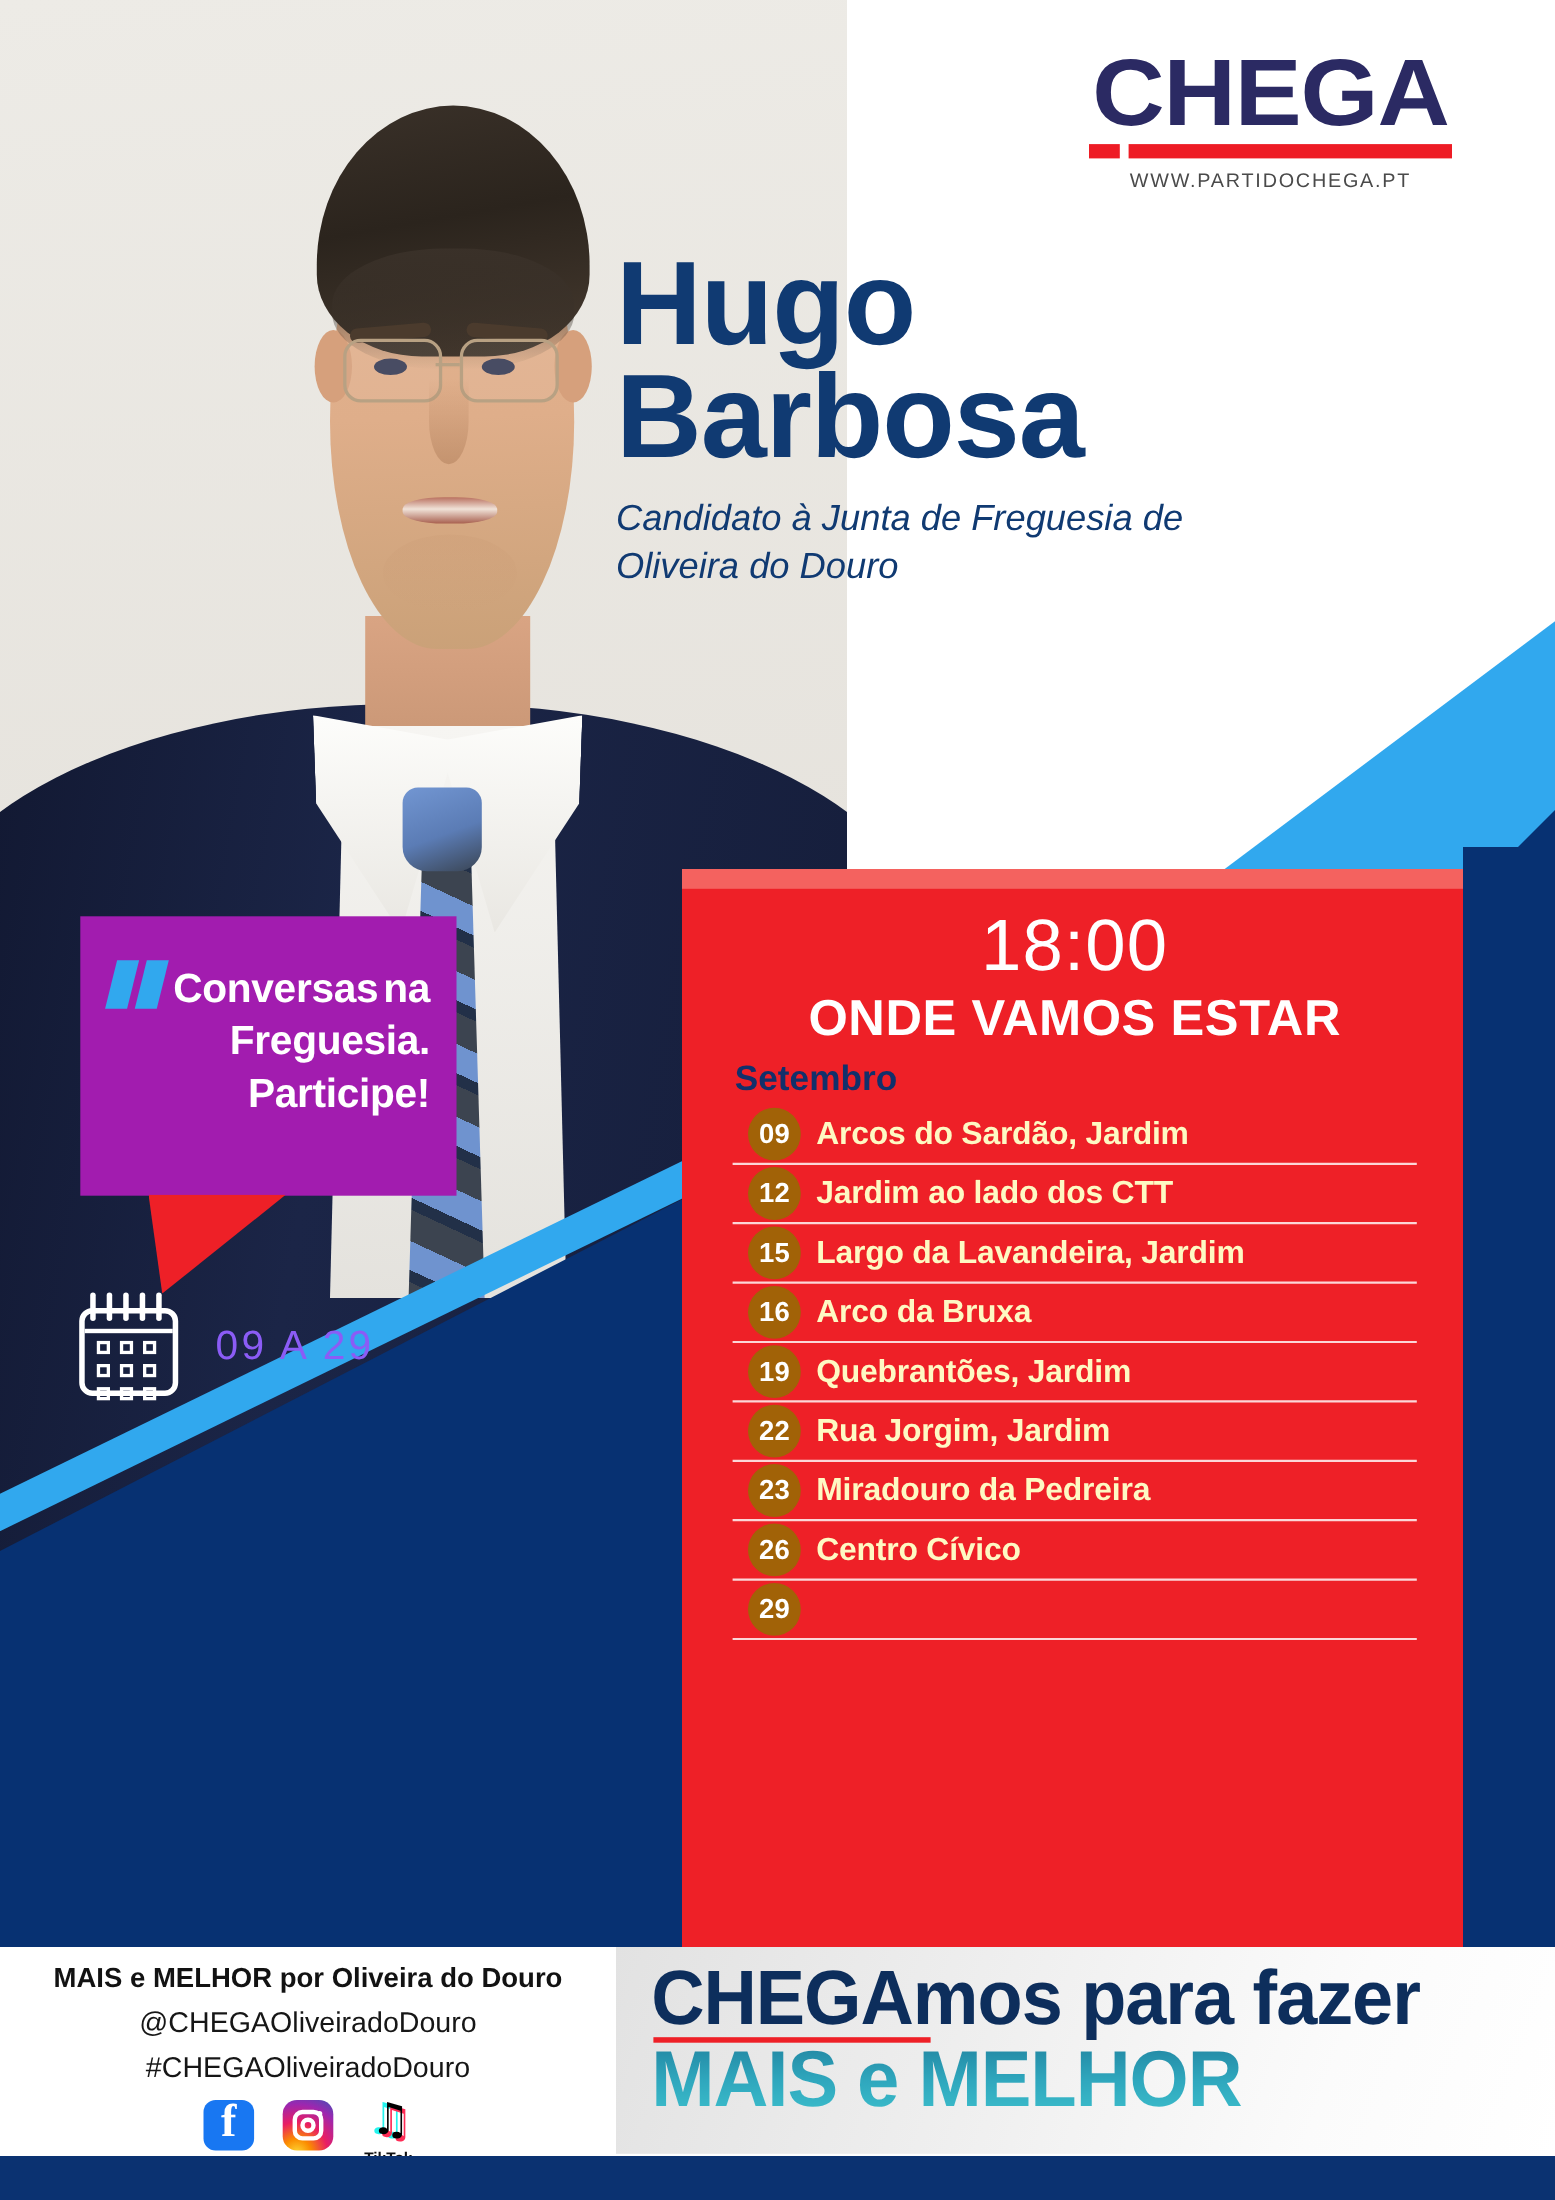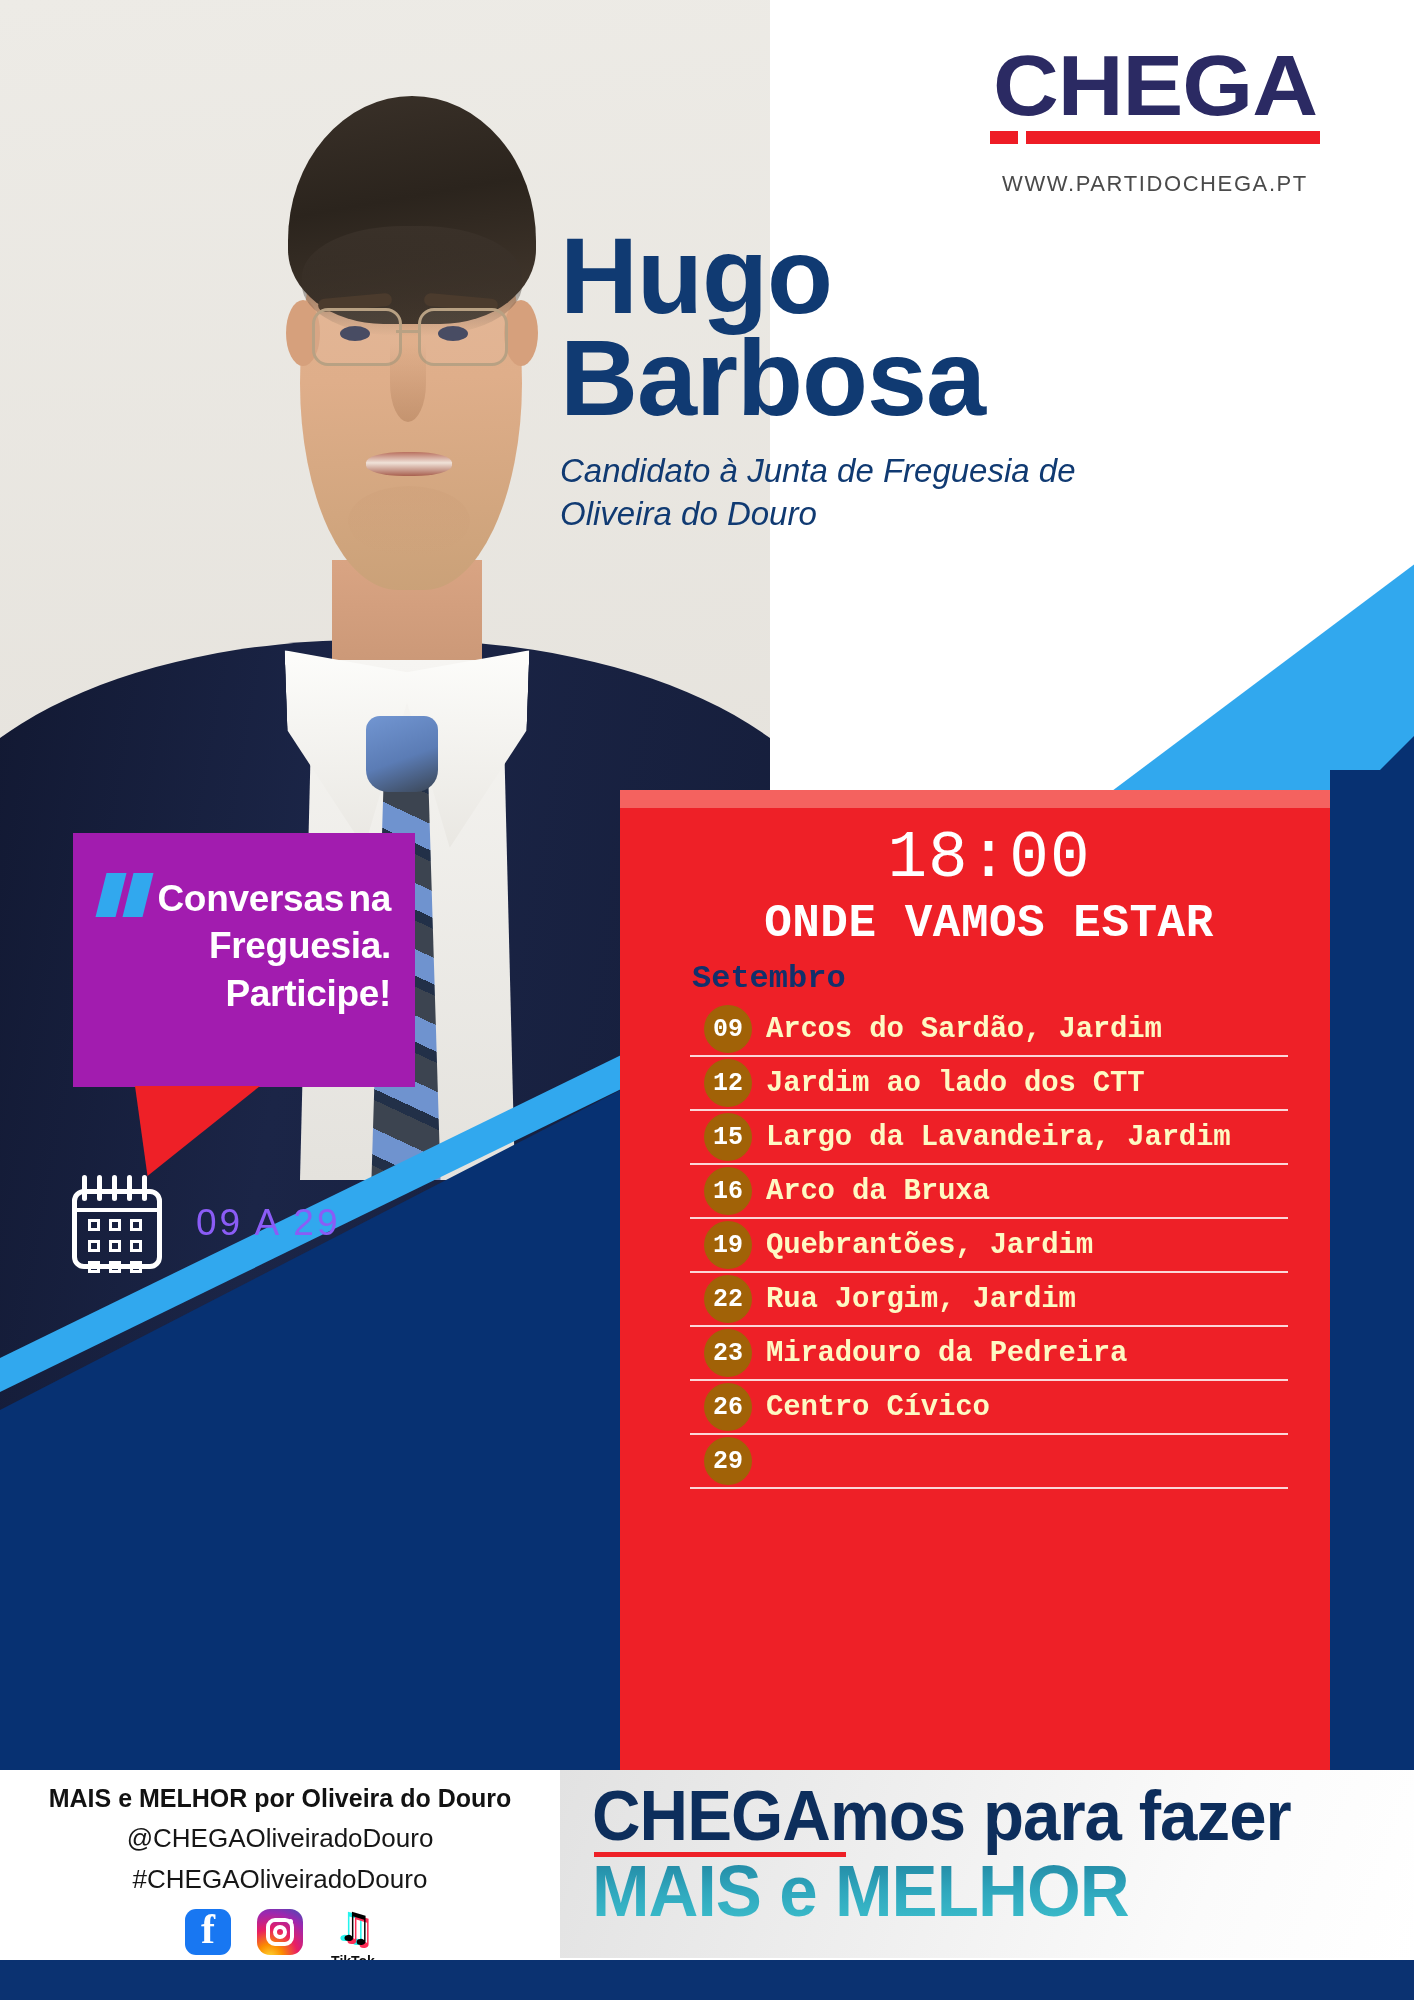--- a/index.html
+++ b/index.html
@@ -139,21 +139,21 @@
   }
   .logo-word{
     font-size:86px;font-weight:bold;color:#2b2a63;
     letter-spacing:-1px;line-height:.95;font-family:"Liberation Sans",sans-serif;
     transform:scaleX(1.06);
   }
   .logo-rule{display:flex;gap:8px;justify-content:center;margin-top:4px;padding:0 10px;}
   .logo-rule .dash{width:28px;height:13px;background:#ee1c25;}
   .logo-rule .bar{flex:1;height:13px;background:#ee1c25;}
   .logo-url{
-    margin-top:27px;font-size:22px;letter-spacing:1.6px;color:#4a4a4a;
+    margin-top:10px;font-size:18px;letter-spacing:1.6px;color:#4a4a4a;
   }
 
   
   .name-block{
     position:absolute;left:560px;top:225px;width:790px;
   }
   .name-line{
     font-size:108px;font-weight:bold;color:#103a72;line-height:.94;
     letter-spacing:-1px;
   }
@@ -207,21 +207,21 @@
   .cal-grid i{display:block;width:12px;height:12px;border:3px solid #fff;box-sizing:border-box;}
   .date-text .d1{font-size:37px;color:#8b5cf6;letter-spacing:3px;line-height:1.25;}
   .date-text .d2{font-size:38px;color:#31a8ee;font-weight:bold;letter-spacing:.5px;line-height:1.2;}
 
   
   .sched{
     position:absolute;left:620px;top:790px;width:710px;height:980px;
     background:#ee2027;
   }
   .sched-top{position:absolute;left:0;top:0;right:0;height:18px;background:#f4625f;}
-  .sched-inner{position:absolute;left:0;right:0;top:18px;bottom:0;padding:18px 42px 0 70px;box-sizing:border-box;font-family:Liberation Mono, monospace;}
+  .sched-inner{position:absolute;left:0;right:0;top:18px;bottom:0;padding:18px 42px 0 46px;box-sizing:border-box;}
   .sched-time{
     text-align:center;font-size:66px;color:#ffffff;line-height:1;font-weight:300;
     letter-spacing:1px;
   }
   .sched-title{
     text-align:center;font-size:46px;font-weight:bold;color:#ffffff;
     margin-top:6px;letter-spacing:.5px;
   }
   .sched-month{
     font-size:32px;font-weight:bold;color:#12306b;margin-top:10px;margin-left:2px;

